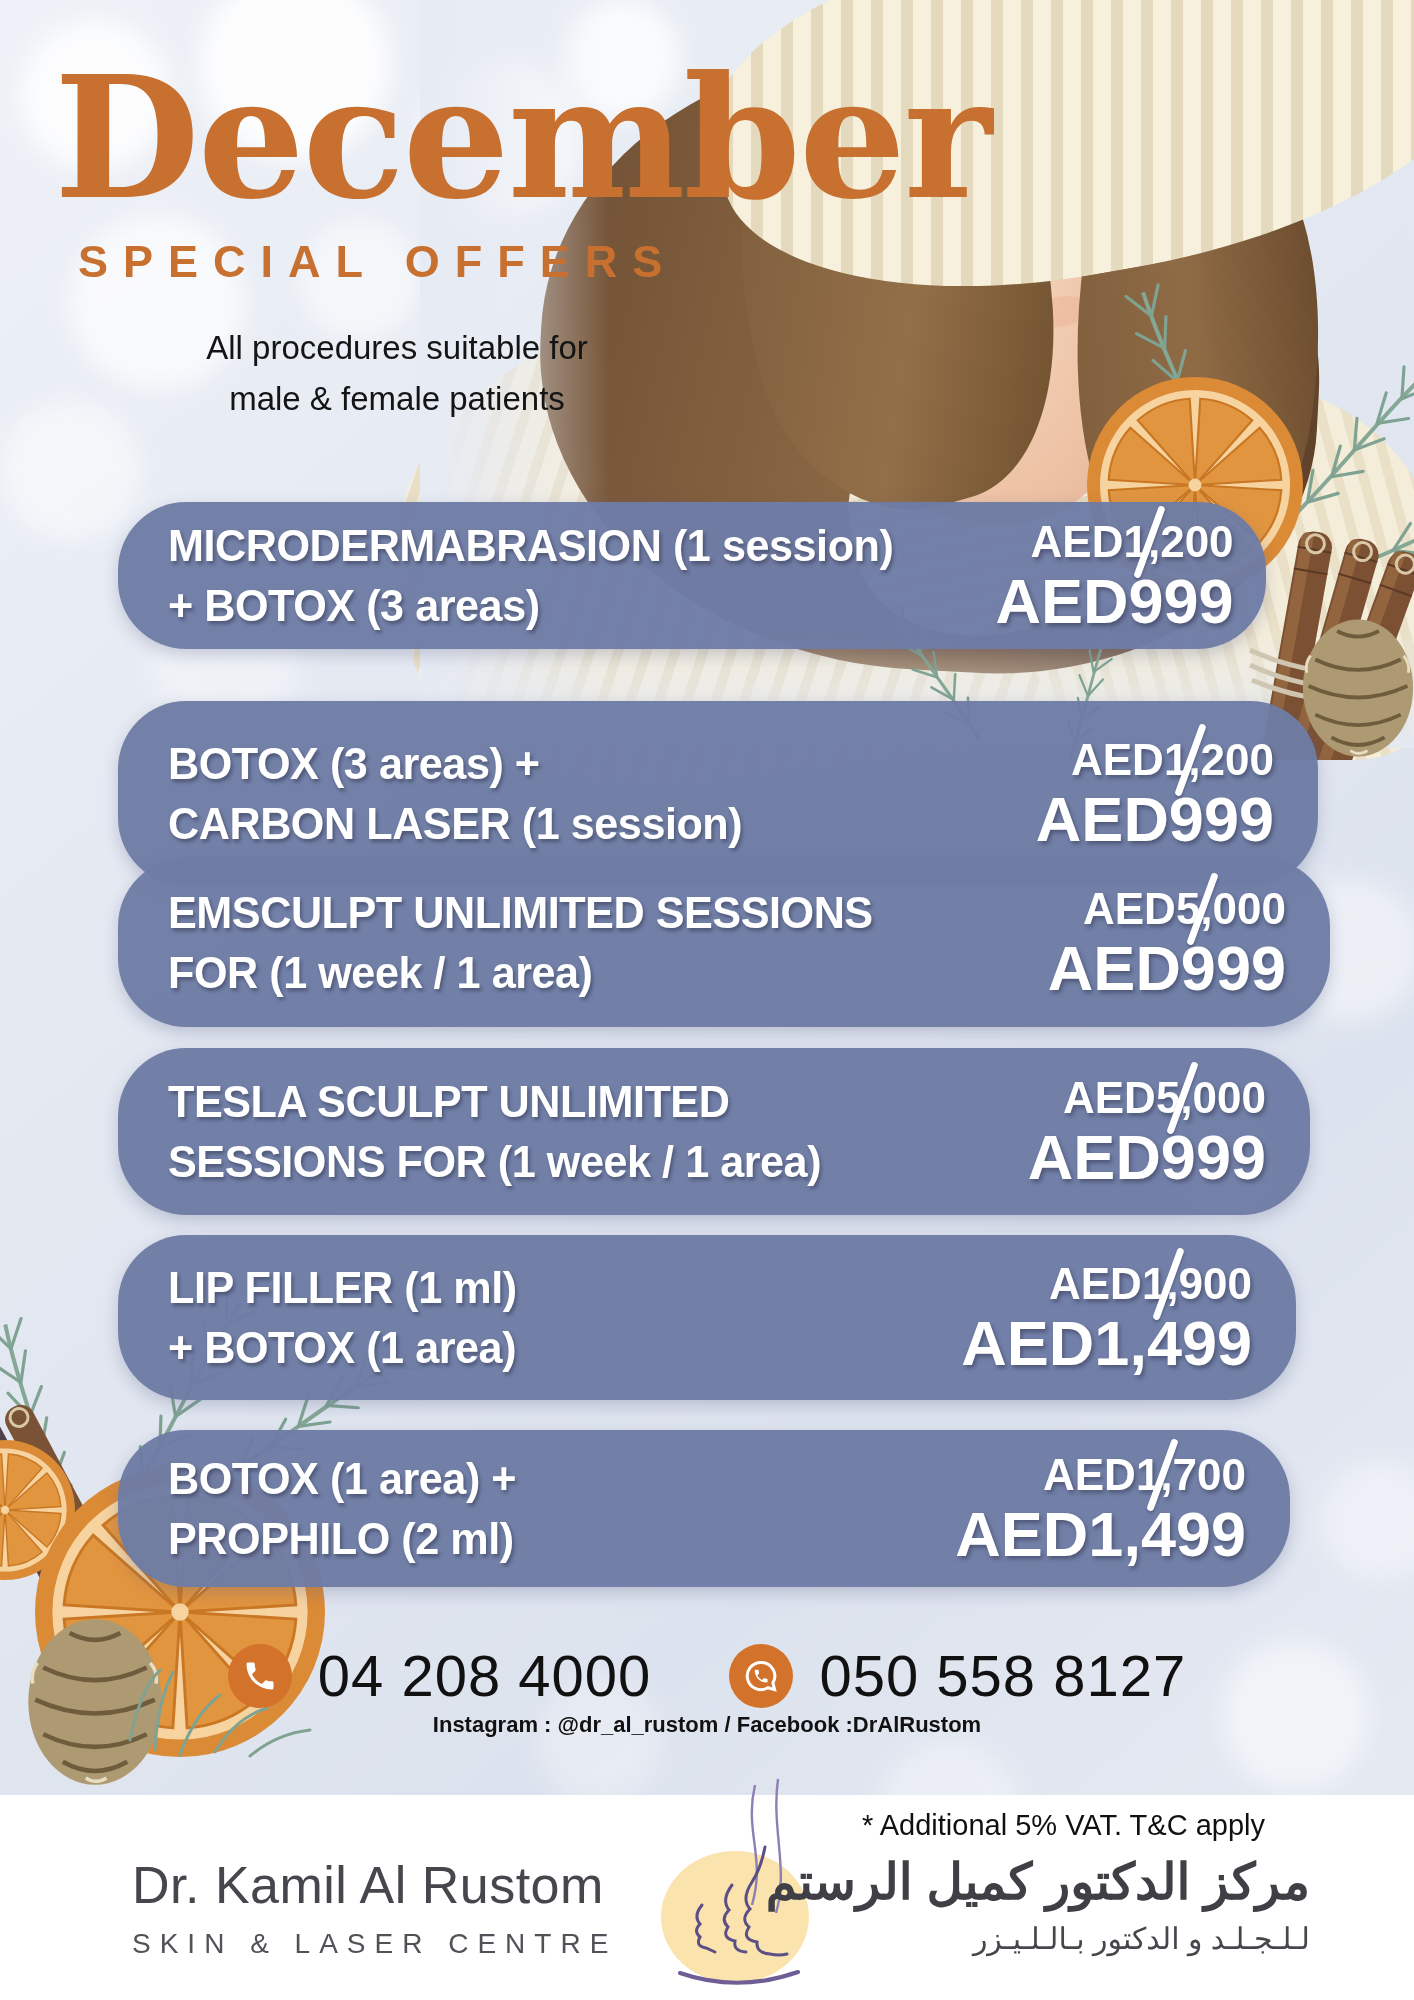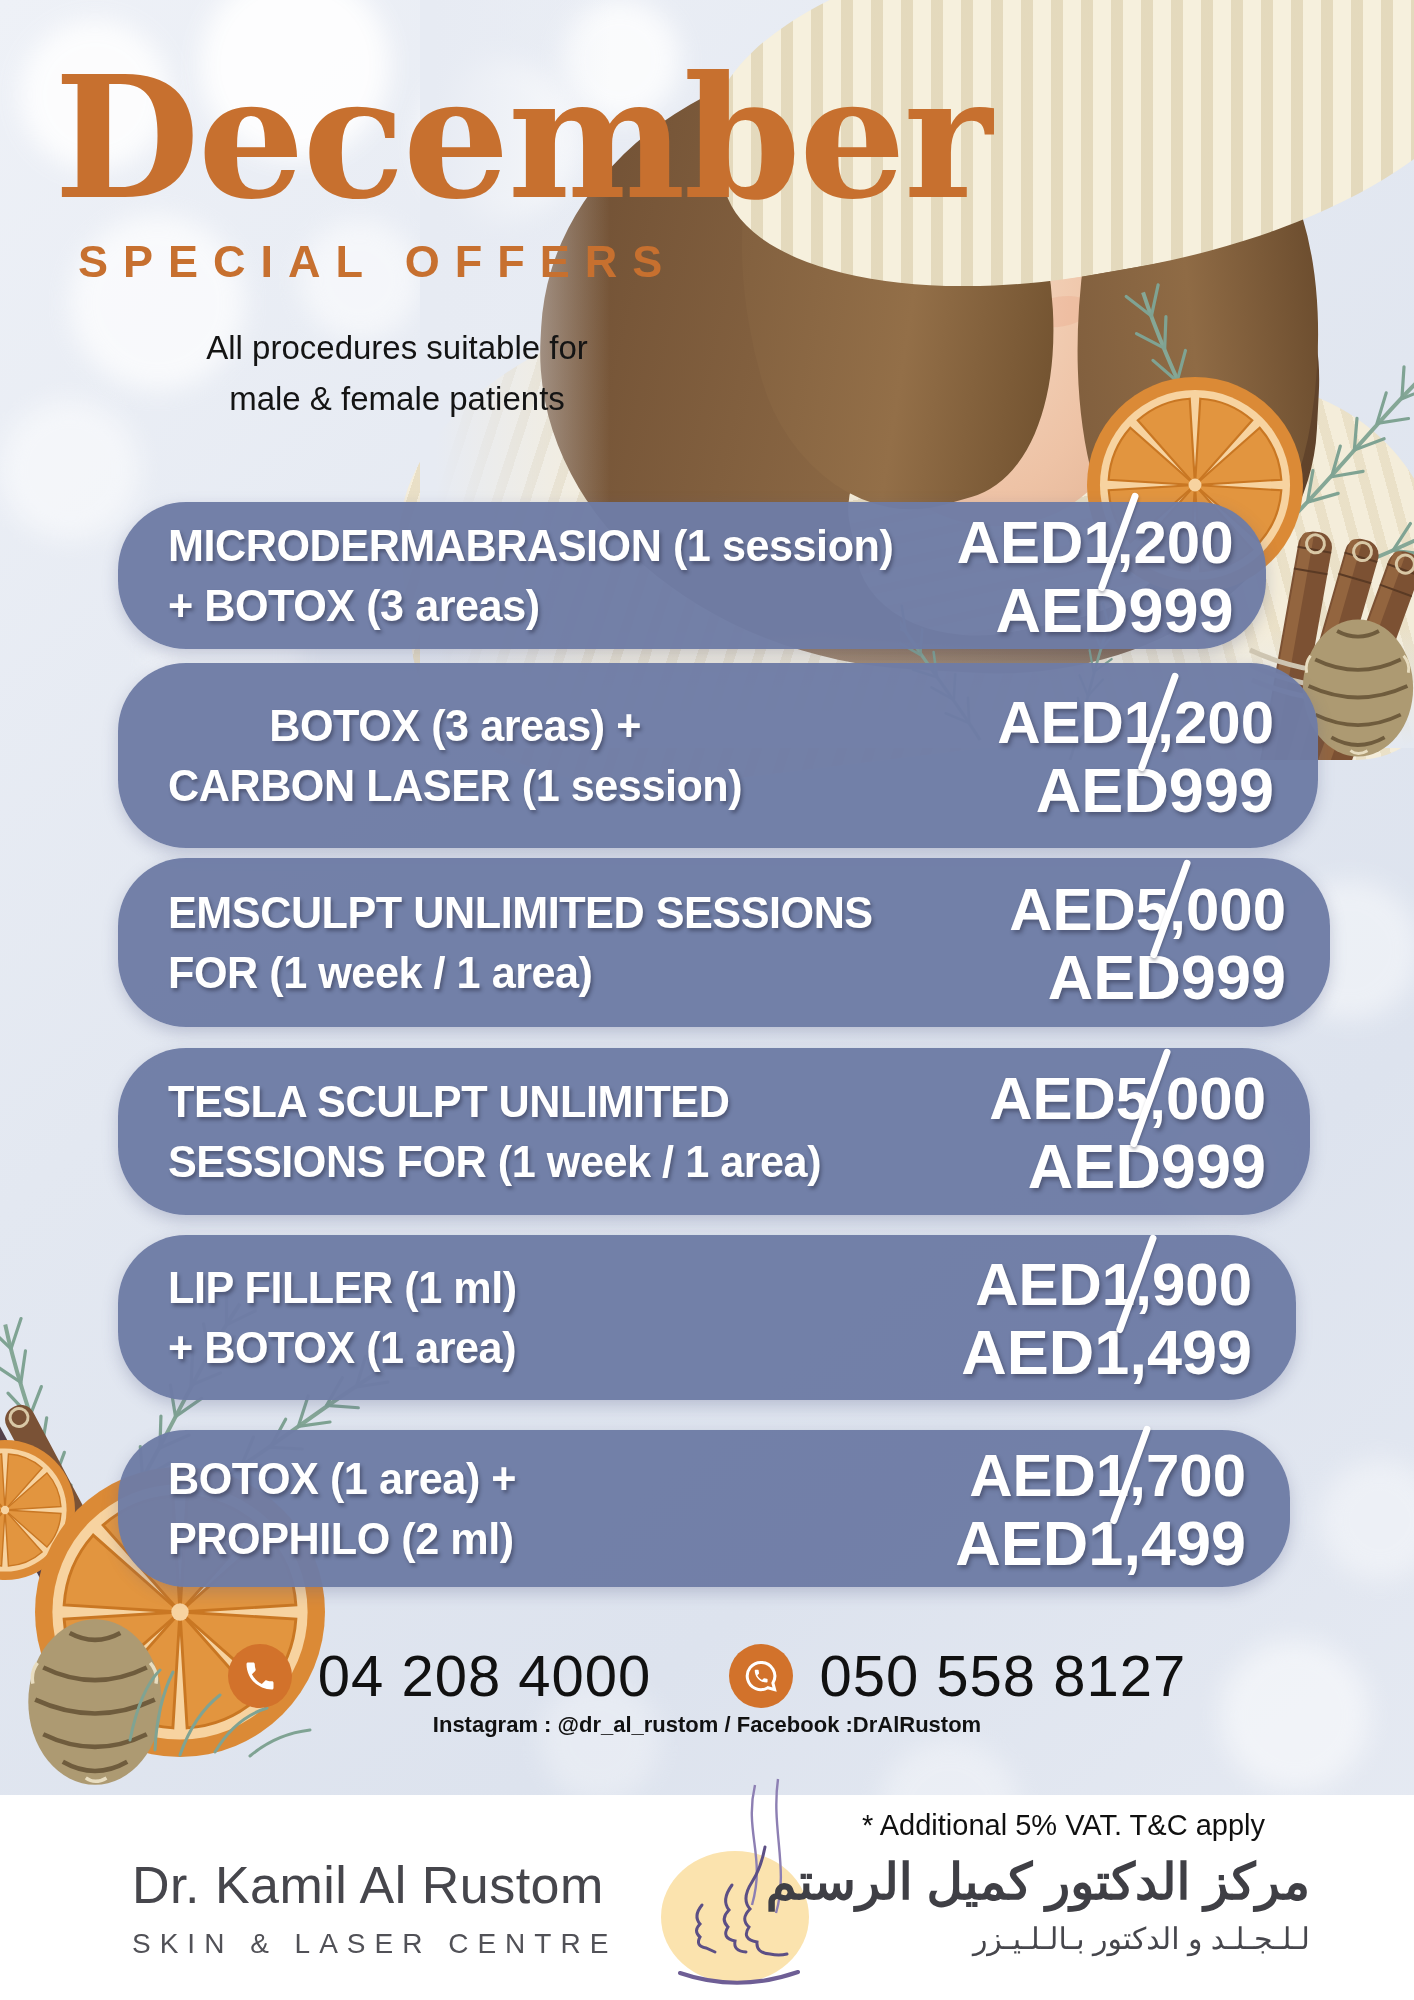--- a/index.html
+++ b/index.html
@@ -39,30 +39,30 @@
           background:#f6f0dd;background-image:repeating-linear-gradient(100deg,rgba(206,190,150,.45) 0 12px,transparent 12px 30px);}
   .fade-l{left:0;top:0;width:190px;height:100%;background:linear-gradient(to right,#e7ebf3 8%,rgba(231,235,243,0));}
   .fade-b{left:0;bottom:0;width:100%;height:120px;background:linear-gradient(to top,#e4e9f1,rgba(228,233,241,0));}
   
   .decor{position:absolute;z-index:2;}
   
   .card{position:absolute;left:118px;z-index:4;display:flex;justify-content:space-between;align-items:center;
         padding:0 44px 0 50px;box-sizing:border-box;color:#fff;border-radius:68px;
         background:rgba(110,124,165,.97);box-shadow:0 6px 16px rgba(85,95,135,.28);}
   .c1{top:502px;height:147px;width:1148px;}
-  .c2{top:663px;height:185px;width:1200px;text-align:center;}
+  .c2{top:701px;height:185px;width:1200px;}
   .c3{top:858px;height:169px;width:1212px;}
   .c4{top:1048px;height:167px;width:1192px;}
   .c5{top:1235px;height:165px;width:1178px;}
   .c6{top:1430px;height:157px;width:1172px;}
   .labels{font-weight:bold;font-size:45px;line-height:1.32;letter-spacing:-.5px;white-space:nowrap;
           transform:scaleX(.96);transform-origin:left center;text-shadow:2px 3px 4px rgba(35,38,60,.45);}
   .prices{display:flex;flex-direction:column;align-items:flex-end;min-width:310px;
           text-shadow:2px 3px 4px rgba(35,38,60,.45);}
-  .old{position:relative;font-weight:bold;font-size:60px;line-height:1.15;}
+  .old{position:relative;font-weight:bold;font-size:44px;line-height:1.15;}
   .slash{position:absolute;left:57%;top:-26%;width:7px;height:150%;background:#fff;border-radius:4px;
          transform:rotate(20deg);box-shadow:1px 2px 3px rgba(35,38,60,.35);}
   .new{font-weight:bold;font-size:63px;line-height:1.05;}
   
   .phones{position:absolute;left:0;top:1642px;width:100%;z-index:5;display:flex;justify-content:center;
           align-items:center;gap:26px;}
   .pic{width:64px;height:64px;border-radius:50%;background:#d2722b;display:flex;align-items:center;justify-content:center;flex:0 0 auto;}
   .pnum{font-size:58px;color:#111;letter-spacing:1px;}
   .pgap{width:26px;}
   .social{position:absolute;left:0;top:1712px;width:100%;z-index:5;text-align:center;

